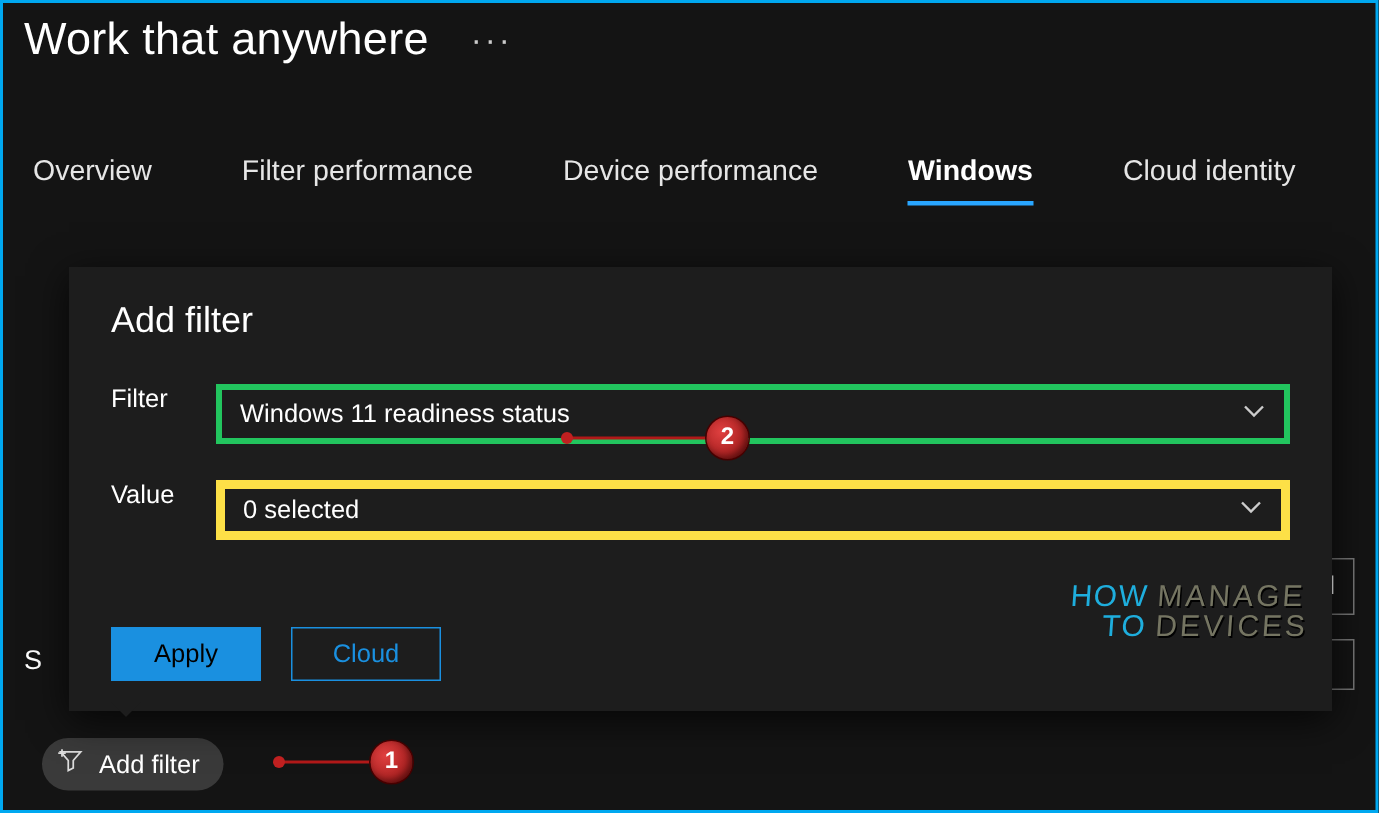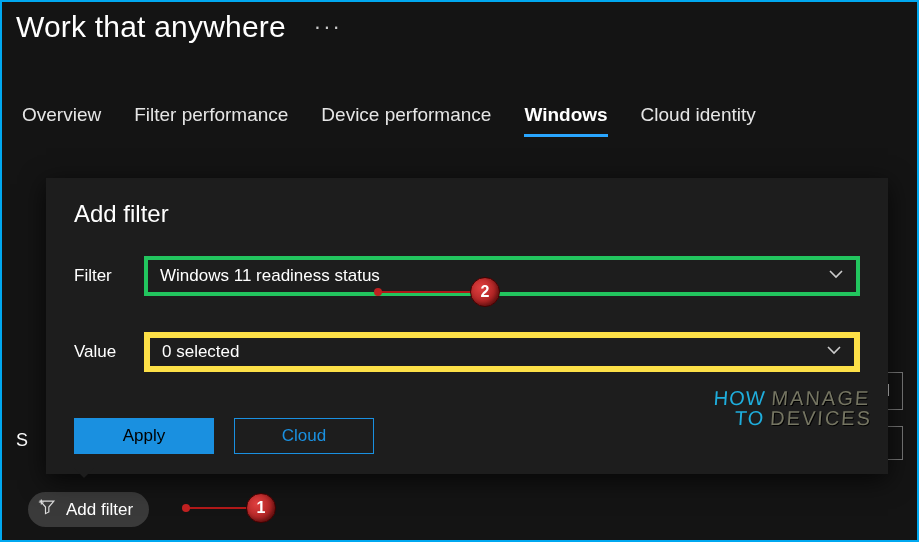--- a/index.html
+++ b/index.html
@@ -15,21 +15,21 @@
   .header {
     display: flex; align-items: center;
     padding: 8px 14px 0 14px;
   }
   .page-title {
     font-size: 30px; font-weight: 400; letter-spacing: .2px;
   }
   .header-more { margin-left: 28px; font-size: 22px; letter-spacing: 2px; color: #ccc; cursor: pointer; }
 
   .tabs {
-    display: flex; gap: 33px;
+    display: flex; gap: 60px;
     padding: 60px 20px 0 20px;
     border-bottom: none;
   }
   .tab {
     font-size: 19px; color: #e6e6e6; padding-bottom: 8px; cursor: pointer;
   }
   .tab.active { color: #fff; border-bottom: 3px solid #29a6ff; font-weight: 600;}
 
   .desc {
     padding: 18px 20px 0 20px; font-size: 17px; color: #ddd; line-height: 1.4;
@@ -70,32 +70,32 @@
     width: 842px; height: 296px;
     background: #1d1d1d;
     box-shadow: 0 6px 24px rgba(0,0,0,.7);
     padding: 22px 28px;
   }
   .dialog::after { 
     content:""; position:absolute; left:28px; bottom:-14px;
     border:10px solid transparent; border-top-color:#1d1d1d;
   }
   .dlg-title { font-size: 24px; font-weight: 400; margin-bottom: 28px;}
-  .dlg-row { display:flex; align-items:center; margin-bottom: 36px; }
+  .dlg-row { display:flex; margin-bottom: 24px; }
   .dlg-label { width: 70px; font-size:17px; }
   .dlg-field {
     flex:1; height:40px; display:flex; align-items:center; justify-content:space-between;
     padding: 0 12px; font-size:17px; background:#1d1d1d; cursor:pointer;
   }
   .fld-filter { border:4px solid #22c55e; }
   .fld-value  { border:6px solid #fde047; }
   .chev svg { width:16px; height:16px; }
   .dlg-actions { display:flex; gap:20px; position:absolute; left:28px; bottom:20px;}
   .btn {
-    width:140px; height:36px; display:flex;align-items:center;justify-content:center;
+    width:100px; height:36px; display:flex;align-items:center;justify-content:center;
     font-size:17px; cursor:pointer;
   }
   .btn-primary { background:#1a90e0; color:#000; font-weight:500;}
   .btn-outline { border:1px solid #1a90e0; color:#1a90e0; background:transparent;}
 
   
   .callout {
     position:absolute; width:30px;height:30px;border-radius:50%;
     background: radial-gradient(circle at 35% 35%, #e04040, #8a0f0f);
     border:1px solid #400; color:#fff; font-weight:700;

